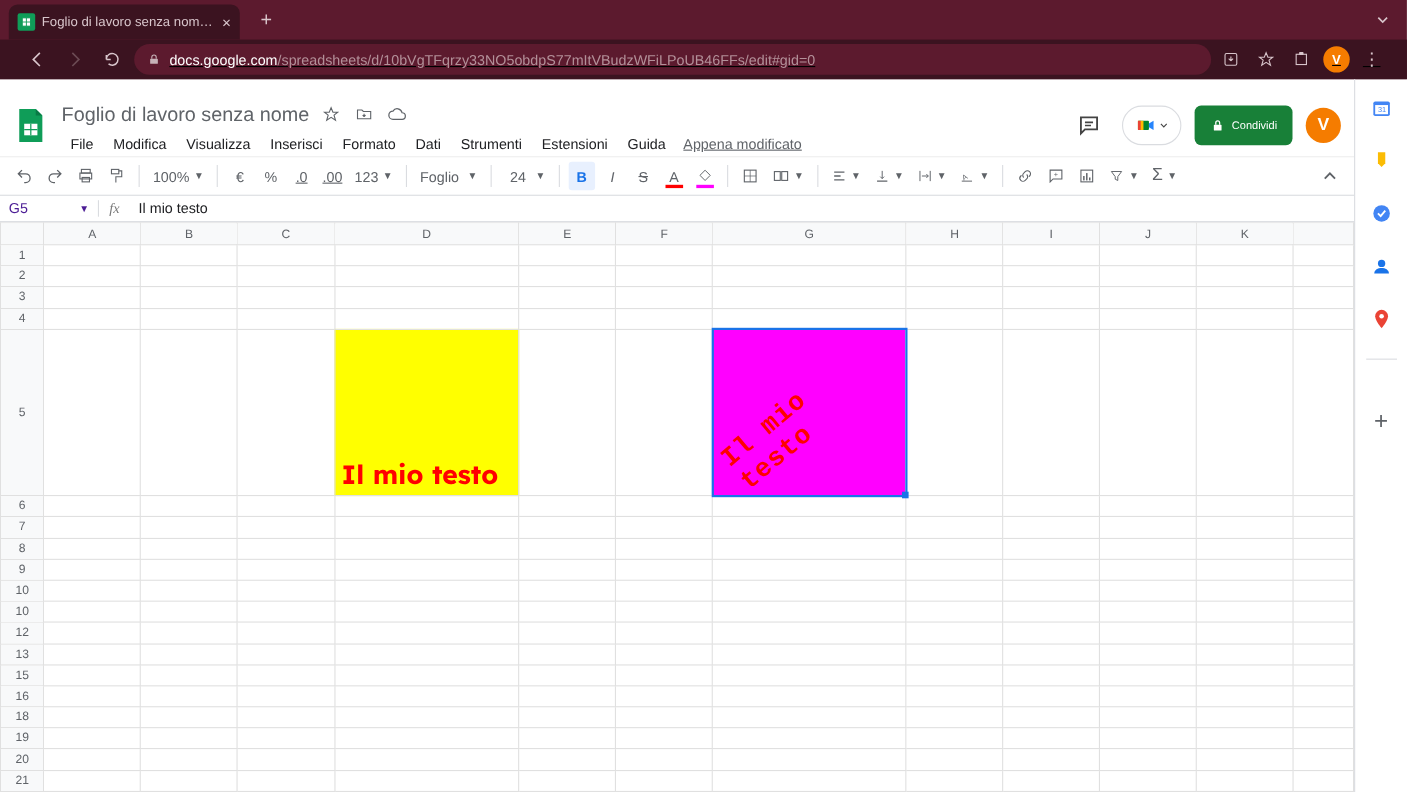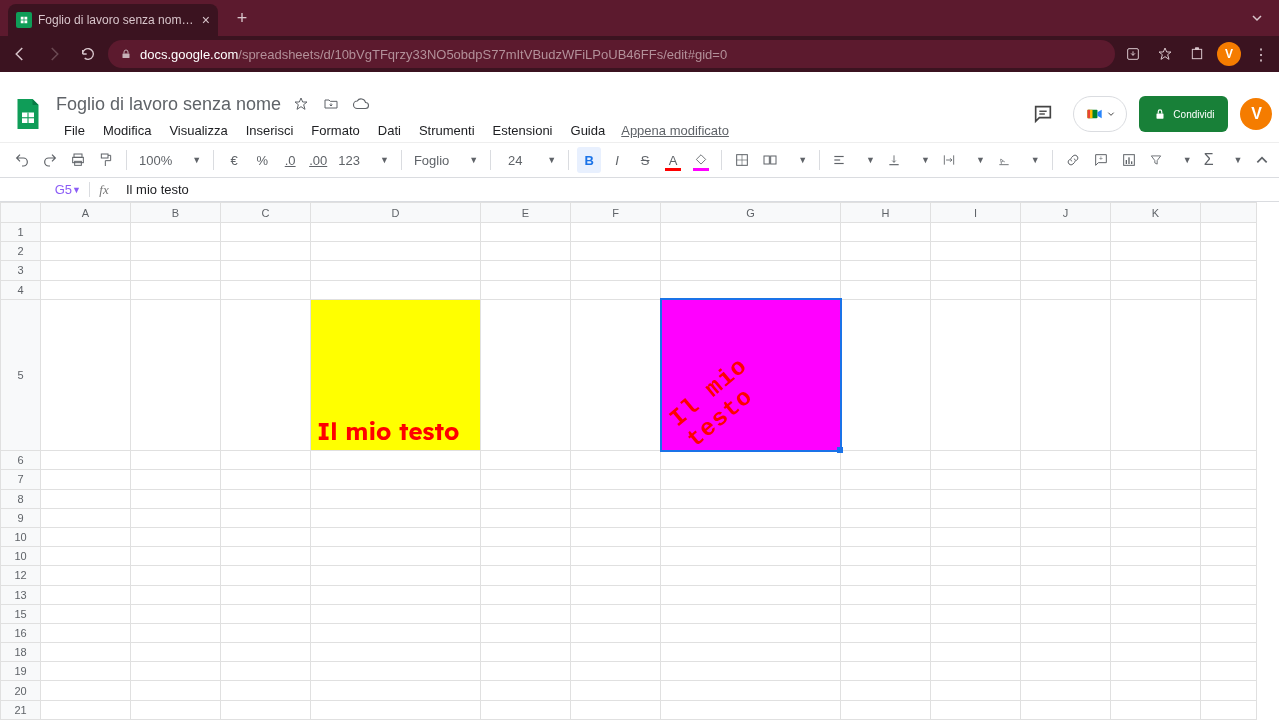--- a/index.html
+++ b/index.html
@@ -9,21 +9,21 @@
   .browser-chrome { background: #5c1a2e; height: 72px; width: 100%; }
   .tab-bar { height: 36px; display: flex; align-items: flex-end; padding-left: 8px; }
   .tab { background: #3b1320; height: 32px; width: 210px; border-radius: 8px 8px 0 0; display: flex; align-items: center; padding: 0 8px; color: #d8c5cb; font-size: 12px; gap: 6px; }
   .tab .favicon { width: 16px; height: 16px; background: #0f9d58; border-radius: 2px; display: flex; align-items: center; justify-content: center; }
   .tab .favicon svg { width: 10px; height: 10px; }
   .tab .tab-title { flex: 1; white-space: nowrap; overflow: hidden; text-overflow: ellipsis; }
   .tab .close { color: #d8c5cb; font-size: 14px; }
   .new-tab { width: 28px; height: 28px; display: flex; align-items: center; justify-content: center; color: #d8c5cb; font-size: 18px; margin-left: 10px; margin-bottom: 4px; }
   .tab-dropdown { margin-left: auto; margin-right: 8px; color: #d8c5cb; width: 28px; height: 28px; display: flex; align-items: center; justify-content: center; margin-bottom: 4px; }
 
-  .addr-bar { background: #3b1320; height: 36px; display: flex; align-items: center; padding: 0 6px; gap: 6px; }
+  .addr-bar { background: #3b1320; height: 36px; display: flex; align-items: center; padding: 0 20px; gap: 6px; text-decoration: underline; }
   .nav-btn { width: 28px; height: 28px; display: flex; align-items: center; justify-content: center; color: #d8c5cb; border-radius: 50%; }
   .nav-btn.disabled { color: #6b4a53; }
   .omnibox { flex: 1; background: #5c1a2e; height: 28px; border-radius: 14px; display: flex; align-items: center; padding: 0 12px; color: #d8c5cb; font-size: 13px; gap: 8px; }
   .lock { color: #c6b1b7; }
   .url-host { color: #fff; }
   .url-path { color: #b39099; }
   .addr-right { display: flex; align-items: center; gap: 8px; color: #d8c5cb; }
   .ext-icon, .star-icon, .puzzle-icon { width: 24px; height: 24px; display:flex; align-items:center; justify-content:center; }
   .avatar-sm { width: 24px; height: 24px; border-radius: 50%; background: #f57c00; color:#fff; display:flex; align-items:center; justify-content:center; font-size:12px; font-weight:bold; }
   .kebab { width:24px; display:flex; align-items:center; justify-content:center; font-size:16px; }
@@ -45,33 +45,33 @@
   .hr-icon { width:36px; height:36px; display:flex; align-items:center; justify-content:center; color:#444; border-radius:50%; }
   .meet-btn { border:1px solid #dadce0; border-radius:18px; height:36px; width:54px; display:flex; align-items:center; justify-content:center; gap:2px; }
   .share-btn { background:#188038; color:#fff; height:36px; border-radius:6px; padding:0 14px; display:flex; align-items:center; gap:6px; font-size:10px; font-weight:500; }
   .avatar-lg { width:32px; height:32px; border-radius:50%; background:#f57c00; color:#fff; display:flex; align-items:center; justify-content:center; font-weight:bold; }
 
   
   .toolbar { height:36px; border-top:1px solid #eee; border-bottom:1px solid #dadce0; display:flex; align-items:center; padding:0 10px; gap:4px; font-size:13px; color:#5f6368; }
   .tb-btn { min-width:24px; height:26px; display:flex; align-items:center; justify-content:center; padding:0 3px; border-radius:3px; }
   .tb-btn.active { background:#e8f0fe; color:#1a73e8; }
   .tb-sep { width:1px; height:20px; background:#dadce0; margin:0 4px; }
-  .tb-select { display:flex; align-items:center; gap:20px; padding:0 4px; }
+  .tb-select { display:flex; align-items:center; gap:4px; padding:0 4px; }
   .tb-dd { font-size:9px; }
   .font-name { min-width:60px; }
   .font-size { min-width:24px; text-align:center; }
   .text-color { position:relative; }
   .text-color::after { content:''; position:absolute; bottom:2px; left:4px; right:4px; height:3px; background:#ff0000; }
   .fill-color { position:relative; }
   .fill-color::after { content:''; position:absolute; bottom:2px; left:4px; right:4px; height:3px; background:#ff00ff; }
   .tb-right { margin-left:auto; }
 
   
   .formula-row { height:24px; border-bottom:1px solid #dadce0; display:flex; align-items:center; font-size:13px; }
-  .name-box { width:90px; border-right:1px solid #dadce0; display:flex; align-items:center; padding:0 8px; justify-content:flex-end; color:#8b5cf6; }
+  .name-box { width:90px; border-right:1px solid #dadce0; display:flex; align-items:center; padding:0 8px; justify-content:space-between; color:#4c1d95; }
   .fx { width:28px; display:flex; align-items:center; justify-content:center; color:#777; font-style:italic; font-family: serif; }
   .formula-input { flex:1; padding:0 8px; color:#202124; }
 
   
   .grid-wrap { flex:1; display:flex; overflow:hidden; position:relative; }
   table.sheet { border-collapse:collapse; table-layout:fixed; }
   table.sheet th, table.sheet td { border:1px solid #e0e0e0; font-size:11px; color:#5f6368; font-weight:normal; }
   table.sheet thead th { background:#f8f9fa; height:20px; text-align:center; position:sticky; top:0; }
   table.sheet tbody th { background:#f8f9fa; width:40px; text-align:center; height:18px; position:sticky; left:0; }
   table.sheet .corner { background:#f8f9fa; width:40px; }

